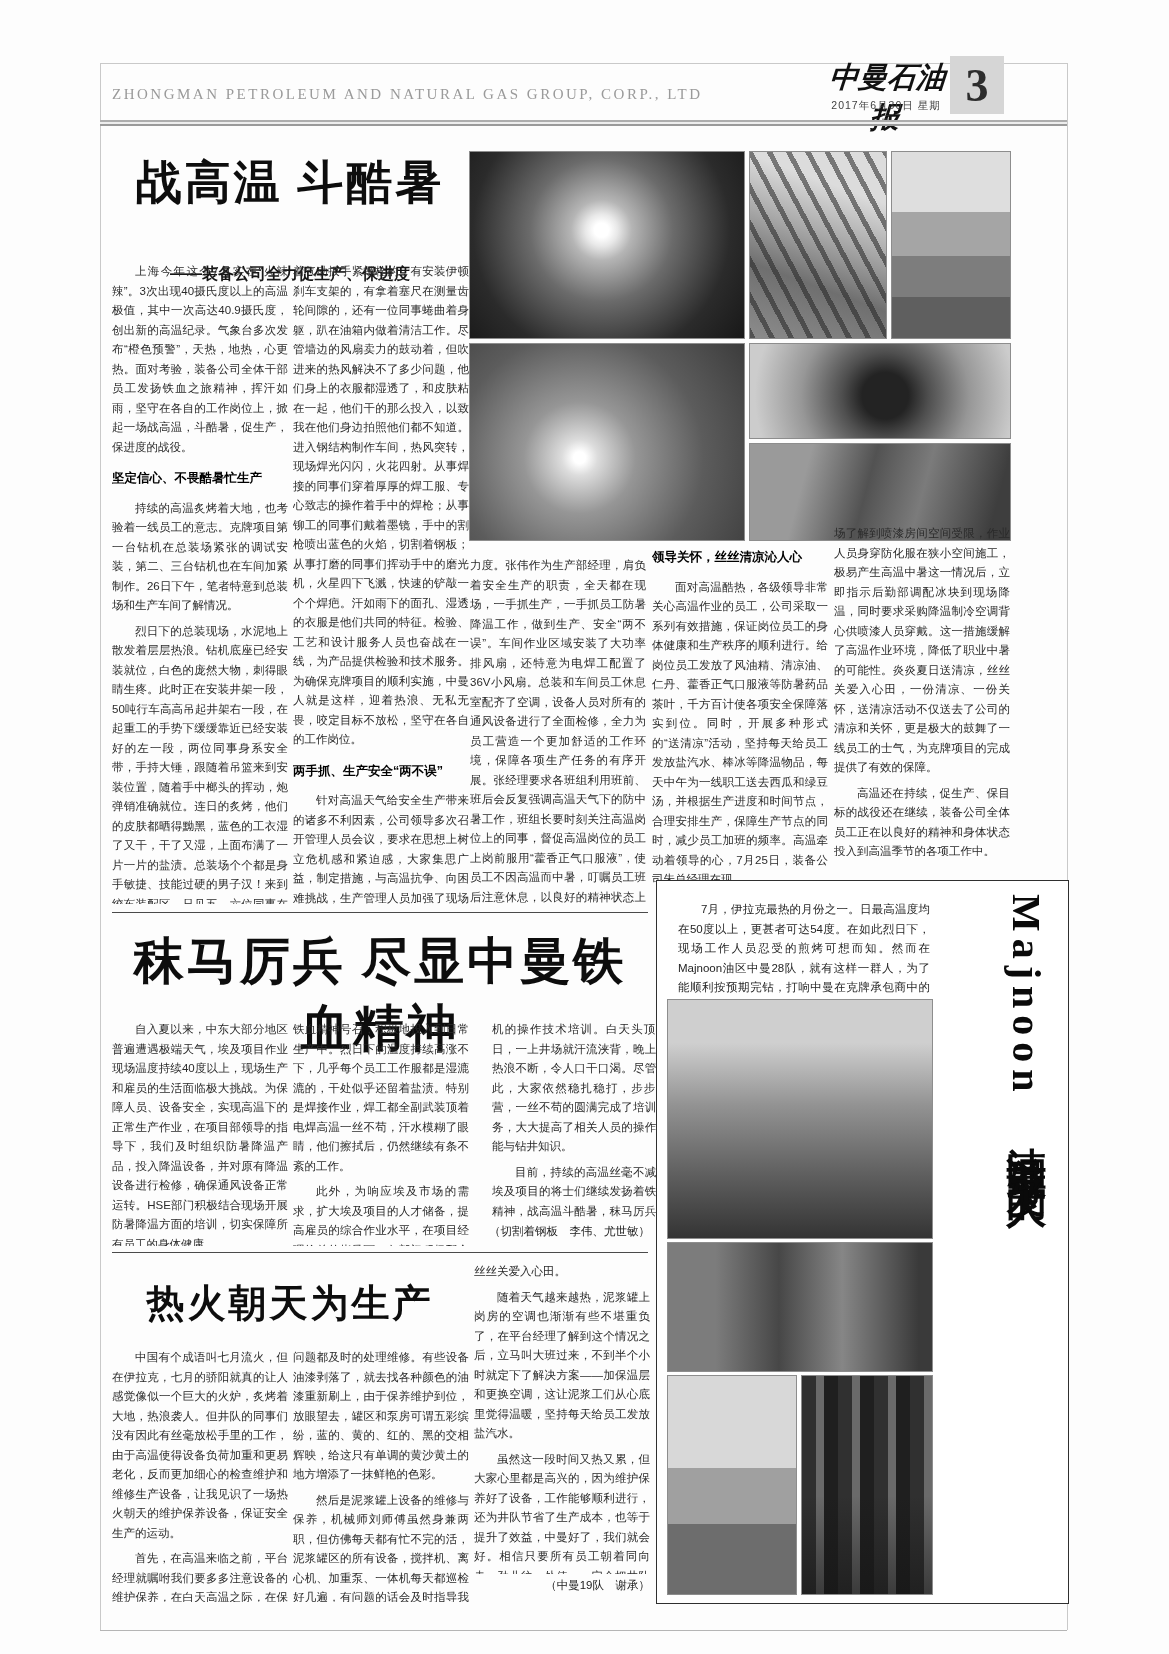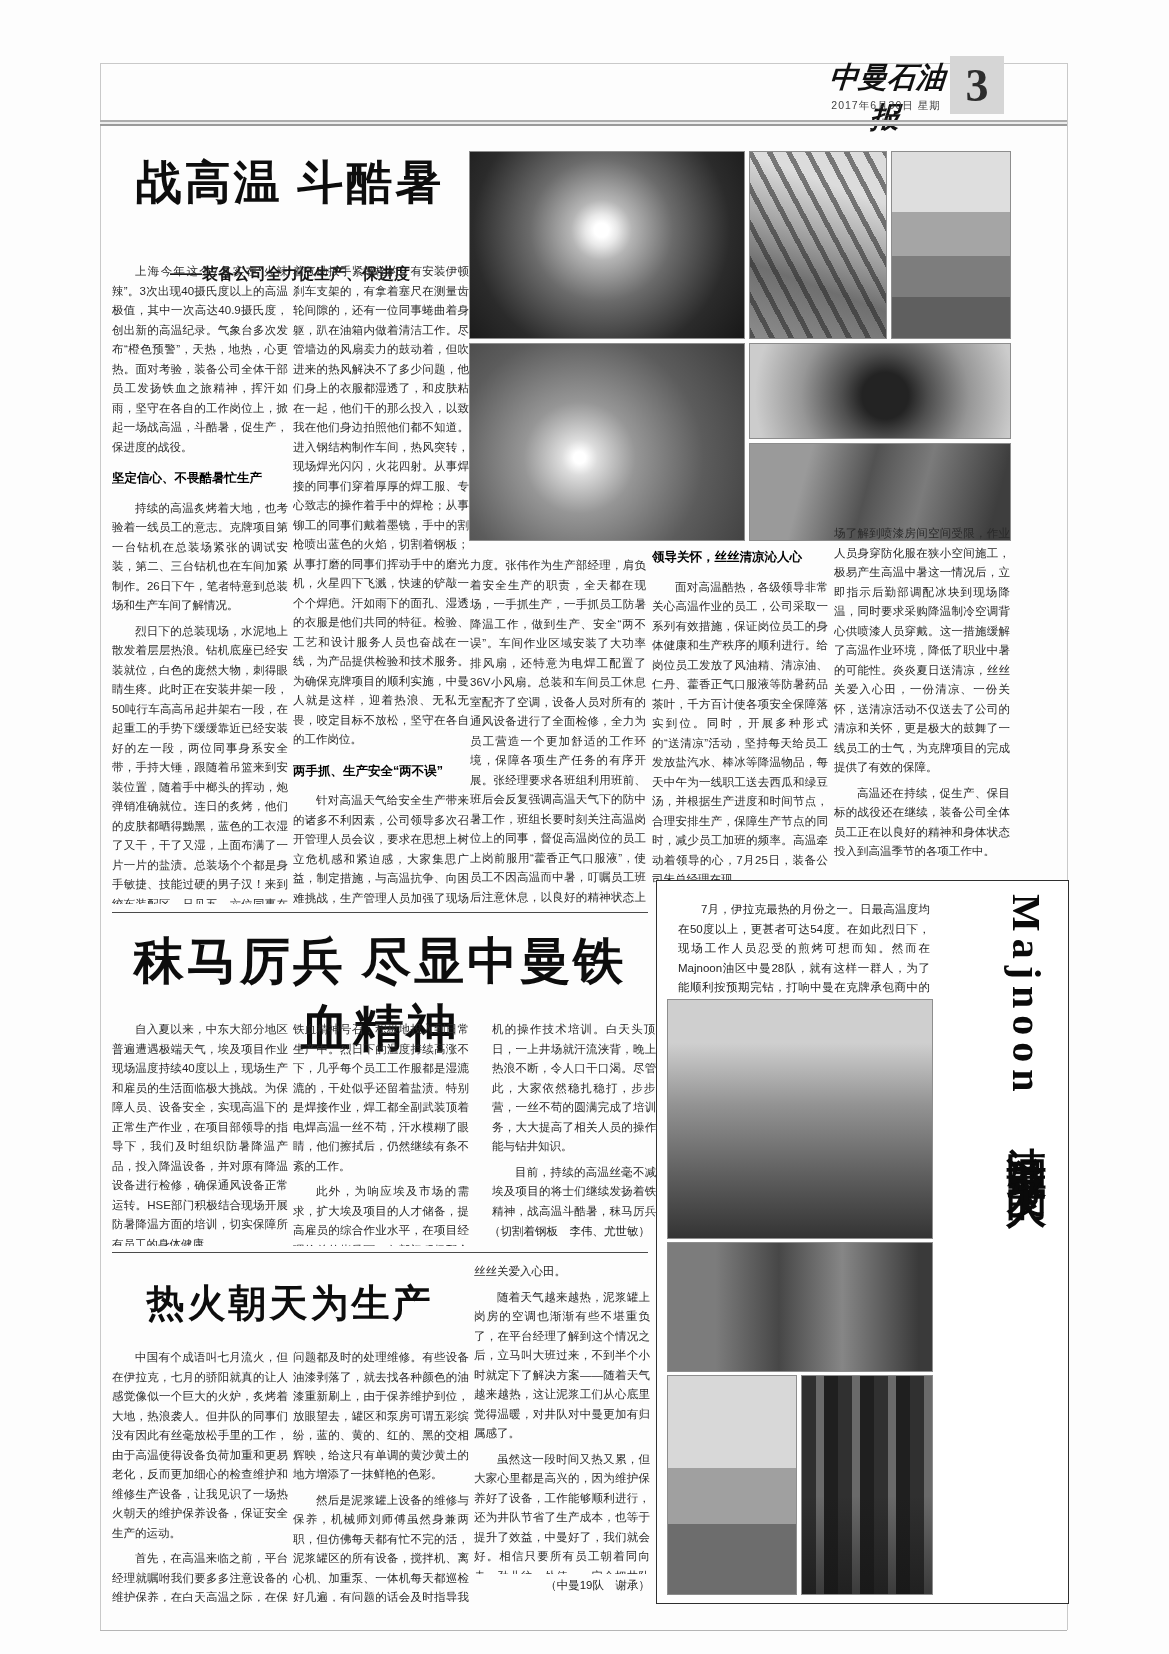--- a/index.html
+++ b/index.html
@@ -66,20 +66,21 @@
 </head>
 <body>
 
 <div id="page">
 
   <div class="line" style="left:100px;top:63px;width:967px;height:1px;"></div>
   <div class="line" style="left:100px;top:63px;width:1px;height:1567px;"></div>
   <div class="line" style="left:1067px;top:63px;width:1px;height:1567px;"></div>
   <div class="line" style="left:100px;top:1630px;width:967px;height:1px;background:#b5b5b5;"></div>
 
+  <div id="eng-name">ZHONGMAN PETROLEUM AND NATURAL GAS GROUP, CORP., LTD</div>
   <div id="masthead">中曼石油报</div>
   <div id="issue-date">2017年6月30日 星期三</div>
   <div id="pagenum-box">
     <span>3</span>
   </div>
   <div id="head-rule"></div>
 
   <div class="a-title" style="left:112px;top:152px;width:356px;font-size:46px;">战高温 斗酷暑</div>
   <div class="a-sub" style="left:112px;top:222px;width:356px;">——装备公司全力促生产、保进度</div>
 
@@ -141,21 +142,21 @@
   <div class="col" style="left:112px;top:1348px;width:176px;height:254px;">
     <p>中国有个成语叫七月流火，但在伊拉克，七月的骄阳就真的让人感觉像似一个巨大的火炉，炙烤着大地，热浪袭人。但井队的同事们没有因此有丝毫放松手里的工作，由于高温使得设备负荷加重和更易老化，反而更加细心的检查维护和维修生产设备，让我见识了一场热火朝天的维护保养设备，保证安全生产的运动。</p>
     <p>首先，在高温来临之前，平台经理就嘱咐我们要多多注意设备的维护保养，在白天高温之际，在保证安全生产的情况下各个岗位的员工都仔细地检查每一个设备，每当发现</p>
   </div>
   <div class="col" style="left:293px;top:1348px;width:176px;height:254px;">
     <p class="cont">问题都及时的处理维修。有些设备油漆剥落了，就去找各种颜色的油漆重新刷上，由于保养维护到位，放眼望去，罐区和泵房可谓五彩缤纷，蓝的、黄的、红的、黑的交相辉映，给这只有单调的黄沙黄土的地方增添了一抹鲜艳的色彩。</p>
     <p>然后是泥浆罐上设备的维修与保养，机械师刘师傅虽然身兼两职，但仿佛每天都有忙不完的活，泥浆罐区的所有设备，搅拌机、离心机、加重泵、一体机每天都巡检好几遍，有问题的话会及时指导我们泥浆工，我也学到了不少有用的知识和技能，操作上也可以更放心更顺利</p>
   </div>
   <div class="col" style="left:474px;top:1262px;width:176px;height:312px;">
     <p class="cont">丝丝关爱入心田。</p>
-    <p>随着天气越来越热，泥浆罐上岗房的空调也渐渐有些不堪重负了，在平台经理了解到这个情况之后，立马叫大班过来，不到半个小时就定下了解决方案——随着天气越来越热，这让泥浆工们从心底里觉得温暖，对井队对中曼更加有归属感了。</p>
+    <p>随着天气越来越热，泥浆罐上岗房的空调也渐渐有些不堪重负了，在平台经理了解到这个情况之后，立马叫大班过来，不到半个小时就定下了解决方案——加保温层和更换空调，这让泥浆工们从心底里觉得温暖，坚持每天给员工发放盐汽水。</p>
     <p>虽然这一段时间又热又累，但大家心里都是高兴的，因为维护保养好了设备，工作能够顺利进行，还为井队节省了生产成本，也等于提升了效益，中曼好了，我们就会好。相信只要所有员工朝着同向走，劲儿往一处使，一定会把井队的生产和建设搞得红红火火，创造出一个有热情、有激情，有高效益，有人情味的和谐井队！！</p>
   </div>
   <div class="byline" style="left:474px;top:1578px;width:176px;">（中曼19队　谢承）</div>
 
   <div id="sb-box"></div>
   <div id="sb-intro">
     <p>7月，伊拉克最热的月份之一。日最高温度均在50度以上，更甚者可达54度。在如此烈日下，现场工作人员忍受的煎烤可想而知。然而在Majnoon油区中曼28队，就有这样一群人，为了能顺利按预期完钻，打响中曼在克牌承包商中的名声，他们依然坚守各自岗位，团结奋进，撸起袖子加油干，展现了中曼“铁血之旅”的风采。</p>
   </div>
   <div id="sb-vtitle">Majnoon 油区最可爱的人</div>
   <div class="ph" id="phS1"></div>

